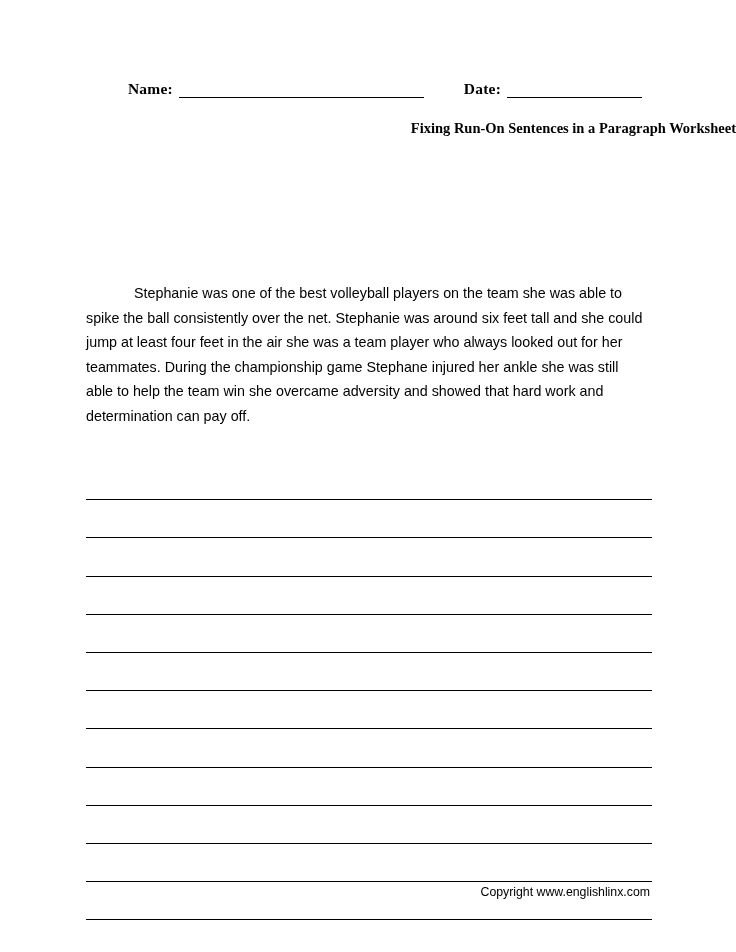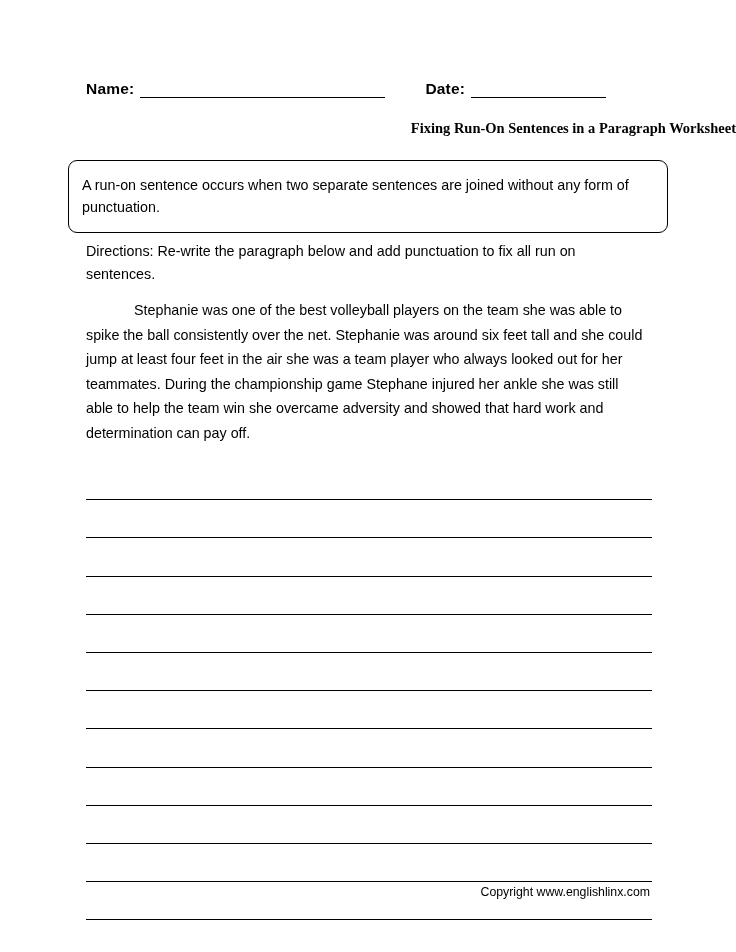--- a/index.html
+++ b/index.html
@@ -20,28 +20,29 @@
     left: 0;
     top: 0;
     width: 736px;
     height: 952px;
     background: #ffffff;
   }
 
   
   .header-row {
     position: absolute;
-    left: 86px;
+    left: 78px;
     top: 80px;
     width: 564px;
     display: flex;
     align-items: flex-end;
     font-size: 15.5px;
     font-weight: bold;
-    font-family: Liberation Sans, sans-serif;
+    font-family: Liberation Serif, serif;
+    justify-content: flex-end;
   }
   .field-label {
     white-space: nowrap;
     letter-spacing: 0.2px;
   }
   .field-rule {
     border-bottom: 1.4px solid #000;
     height: 13px;
     margin-left: 6px;
   }
@@ -83,21 +84,21 @@
     top: 240px;
     width: 560px;
     font-size: 14.3px;
     line-height: 1.62;
   }
 
   
   .paragraph {
     position: absolute;
     left: 86px;
-    top: 298px;
+    top: 281px;
     width: 560px;
     font-size: 14.3px;
     line-height: 1.72;
     text-indent: 48px;
     text-align: left;
   }
 
   
   .lines {
     position: absolute;
@@ -128,23 +129,21 @@
   <div class="header-row">
     <span class="field-label">Name:</span>
     <span class="field-rule name-rule"></span>
     <span class="date-spacer"></span>
     <span class="field-label">Date:</span>
     <span class="field-rule date-rule"></span>
   </div>
 
   <div class="title">Fixing Run-On Sentences in a Paragraph Worksheet</div>
 
-  <div class="def-box">A run-on sentence occurs when two separate sentences are joined without any form of punctuation.</div>
 
-  <div class="directions">Directions: Re-write the paragraph below and add punctuation to fix all run on sentences.</div>
 
   <div class="paragraph">Stephanie was one of the best volleyball players on the team she was able to spike the ball consistently over the net. Stephanie was around six feet tall and she could jump at least four feet in the air she was a team player who always looked out for her teammates. During the championship game Stephane injured her ankle she was still able to help the team win she overcame adversity and showed that hard work and determination can pay off.</div>
 
   <div class="lines">
     <div class="line"></div>
     <div class="line"></div>
     <div class="line"></div>
     <div class="line"></div>
     <div class="line"></div>
     <div class="line"></div>

